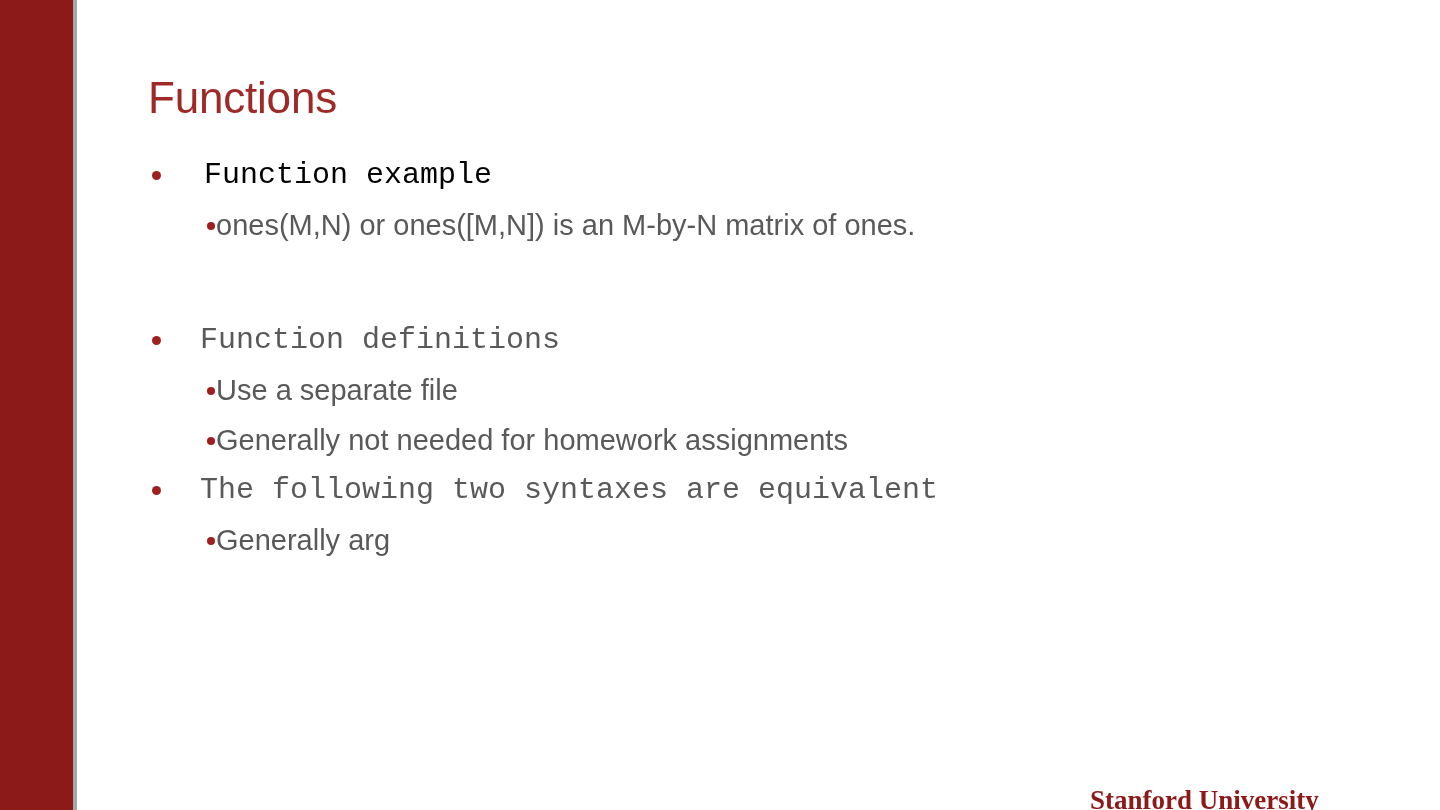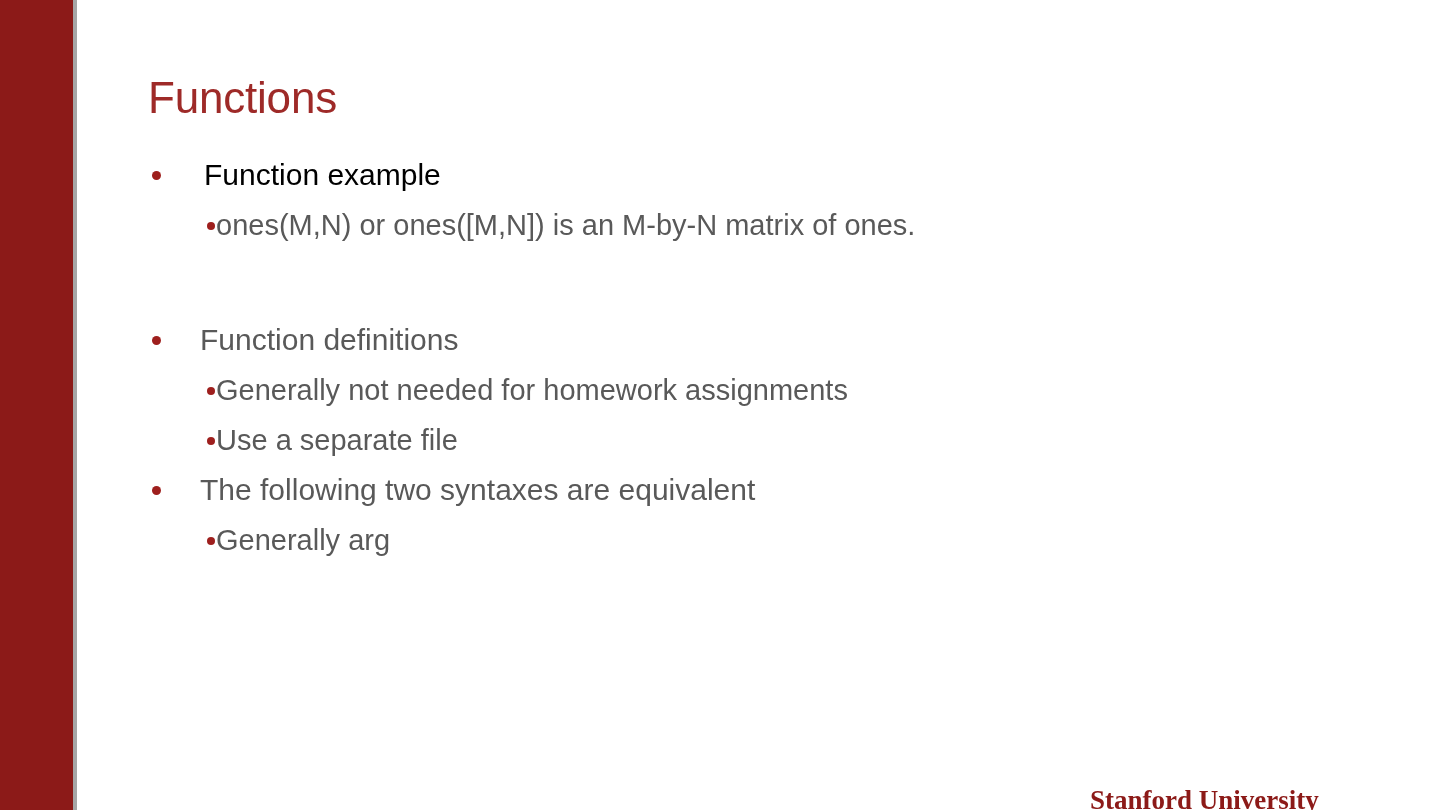--- a/index.html
+++ b/index.html
@@ -68,20 +68,21 @@
     border-radius: 50%;
     background: #9e1f1d;
   }
   .bullet-row .txt {
     display: inline-block;
   }
 
   
   .lvl1 {
     height: 50px;
+    font-family: Liberation Mono, monospace;
   }
   .lvl1 .dot {
     left: 12px;
     top: 21px;
     width: 9px;
     height: 9px;
   }
   .lvl1 .txt {
     margin-left: 60px;
     font-size: 30px;
@@ -153,26 +154,26 @@
 
     <div class="spacer-row"></div>
 
     <div class="bullet-row lvl1">
       <span class="dot"></span>
       <span class="txt">Function definitions</span>
     </div>
 
     <div class="bullet-row lvl2">
       <span class="dot"></span>
-      <span class="txt">Generally not needed for homework assignments</span>
+      <span class="txt">Use a separate file</span>
     </div>
 
     <div class="bullet-row lvl2">
       <span class="dot"></span>
-      <span class="txt">Use a separate file</span>
+      <span class="txt">Generally not needed for homework assignments</span>
     </div>
 
 
     <div class="bullet-row lvl1">
       <span class="dot"></span>
       <span class="txt">The following two syntaxes are equivalent</span>
     </div>
 
 
     <div class="bullet-row lvl2">

